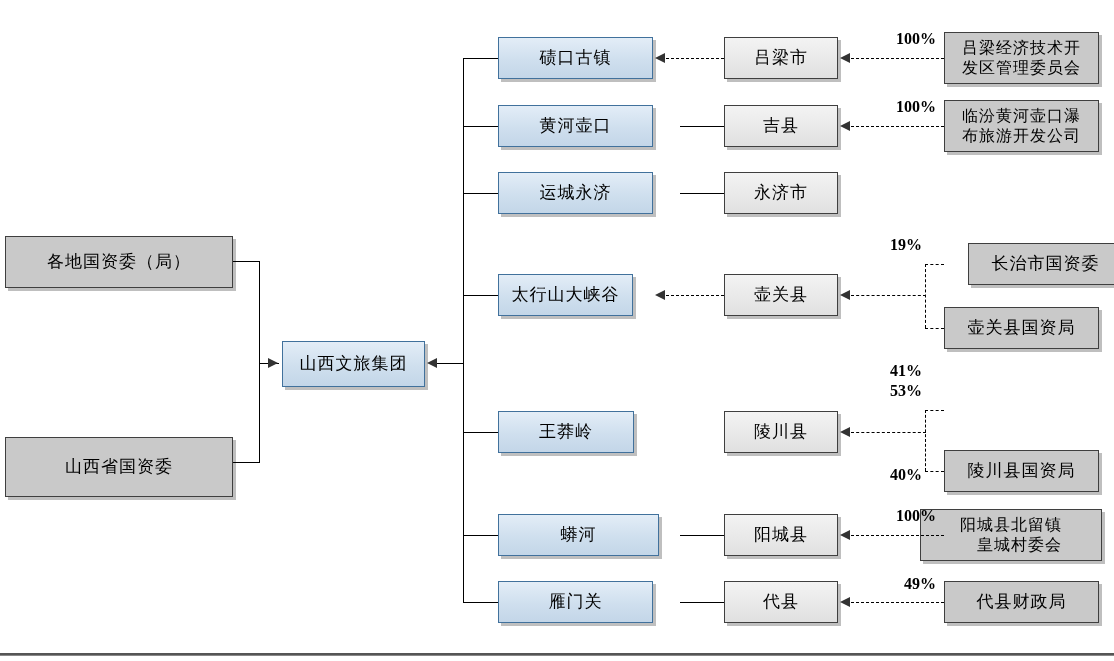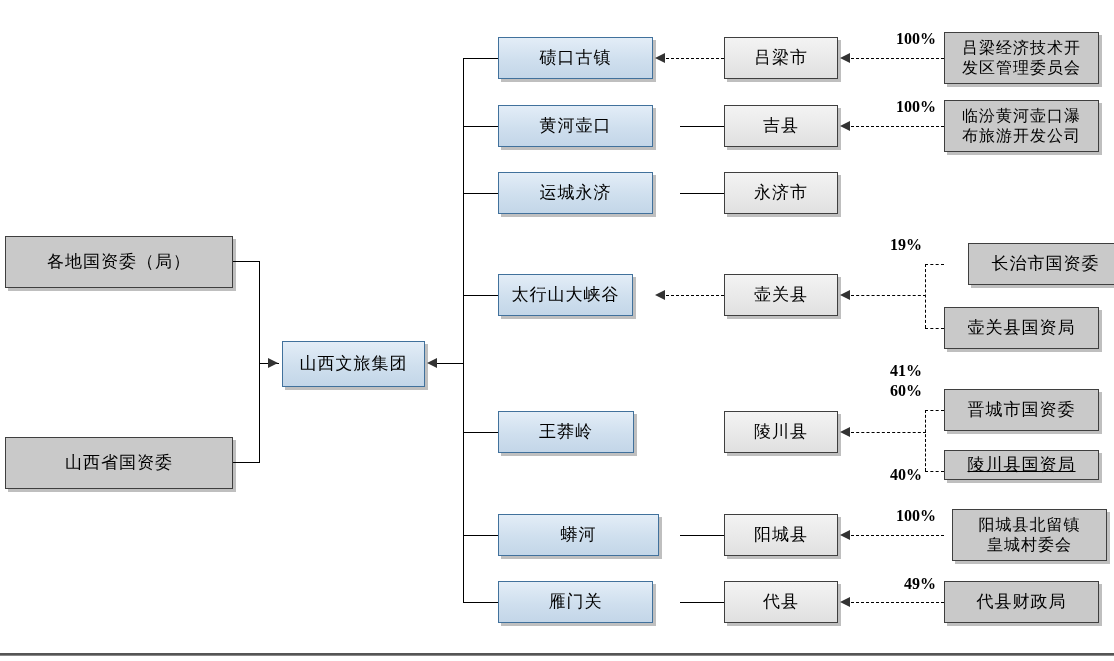--- a/index.html
+++ b/index.html
@@ -112,21 +112,21 @@
 </style>
 </head>
 <body>
 
 <div id="canvas">
 
   <div class="node gray-dark" style="left:5px; top:236px; width:228px; height:52px;">
     <span class="nlabel">各地国资委（局）</span>
   </div>
 
-  <div class="node gray-dark" style="left:5px; top:437px; width:228px; height:52px;">
+  <div class="node gray-dark" style="left:5px; top:437px; width:228px; height:60px;">
     <span class="nlabel">山西省国资委</span>
   </div>
 
   <div class="ln h" style="left:233px; top:261px; width:27px;"></div>
   <div class="ln h" style="left:233px; top:462px; width:27px;"></div>
   <div class="ln v" style="left:259px; top:261px; height:202px;"></div>
   <div class="ln h" style="left:259px; top:363px; width:20px;"></div>
   <div class="arrow-right" style="left:268px; top:358px;"></div>
 
   <div class="node blue" style="left:282px; top:341px; width:143px; height:46px;">
@@ -211,27 +211,24 @@
   <div class="node gray-dark two-line" style="left:944px; top:100px; width:155px; height:52px;">
     <span class="nlabel">临汾黄河壶口瀑
 布旅游开发公司</span>
   </div>
   <div class="node gray-dark" style="left:968px; top:243px; width:155px; height:42px;">
     <span class="nlabel">长治市国资委</span>
   </div>
   <div class="node gray-dark" style="left:944px; top:307px; width:155px; height:42px;">
     <span class="nlabel">壶关县国资局</span>
   </div>
-  <div class="node gray-dark" style="left:944px; top:389px; width:155px; height:42px;">
-    <span class="nlabel">晋城市国资委</span>
-  </div>
-  <div class="node gray-dark" style="left:944px; top:450px; width:155px; height:30px;text-decoration:underline;">
+  <div class="node gray-dark" style="left:944px; top:450px; width:155px; height:42px;">
     <span class="nlabel">陵川县国资局</span>
   </div>
-  <div class="node gray-dark two-line" style="left:952px; top:509px; width:155px; height:52px;">
+  <div class="node gray-dark two-line" style="left:920px; top:509px; width:182px; height:52px;text-align:right;">
     <span class="nlabel">阳城县北留镇
 皇城村委会</span>
   </div>
   <div class="node gray-dark" style="left:944px; top:581px; width:155px; height:42px;">
     <span class="nlabel">代县财政局</span>
   </div>
 
   <div class="dash-h" style="left:851px; top:58px; width:93px;"></div>
   <div class="arrow-left" style="left:840px; top:53px;"></div>
 
@@ -253,20 +250,20 @@
   <div class="dash-h" style="left:851px; top:535px; width:93px;"></div>
   <div class="arrow-left" style="left:840px; top:530px;"></div>
 
   <div class="dash-h" style="left:851px; top:602px; width:93px;"></div>
   <div class="arrow-left" style="left:840px; top:597px;"></div>
 
   <div class="pct" style="left:862px; top:30px; width:74px;">100%</div>
   <div class="pct" style="left:862px; top:98px; width:74px;">100%</div>
   <div class="pct" style="left:862px; top:236px; width:60px;">19%</div>
   <div class="pct" style="left:862px; top:330px; width:60px;margin-top:32px;">41%</div>
-  <div class="pct" style="left:862px; top:382px; width:60px;">60%</div>
+  <div class="pct" style="left:862px; top:382px; width:60px;">53%</div>
   <div class="pct" style="left:862px; top:466px; width:60px;">40%</div>
   <div class="pct" style="left:862px; top:507px; width:74px;">100%</div>
   <div class="pct" style="left:862px; top:575px; width:74px;">49%</div>
 
   <div class="footer-rule" style="top:653px;"></div>
 
 </div>
 
 </body></html>

